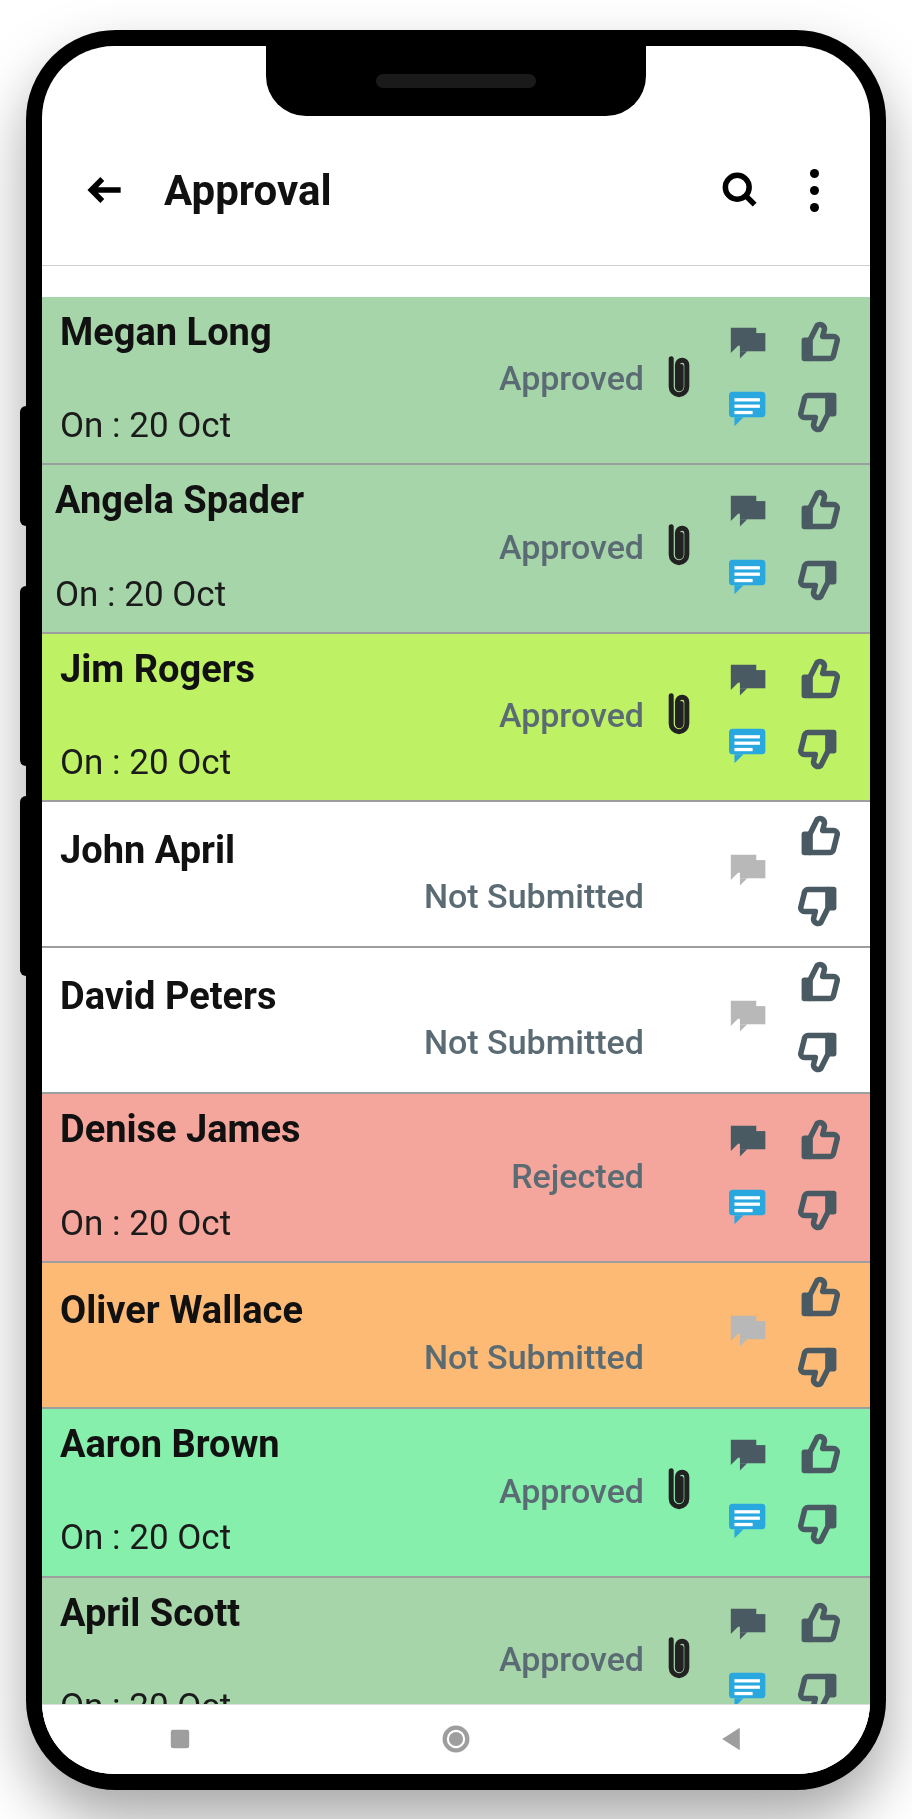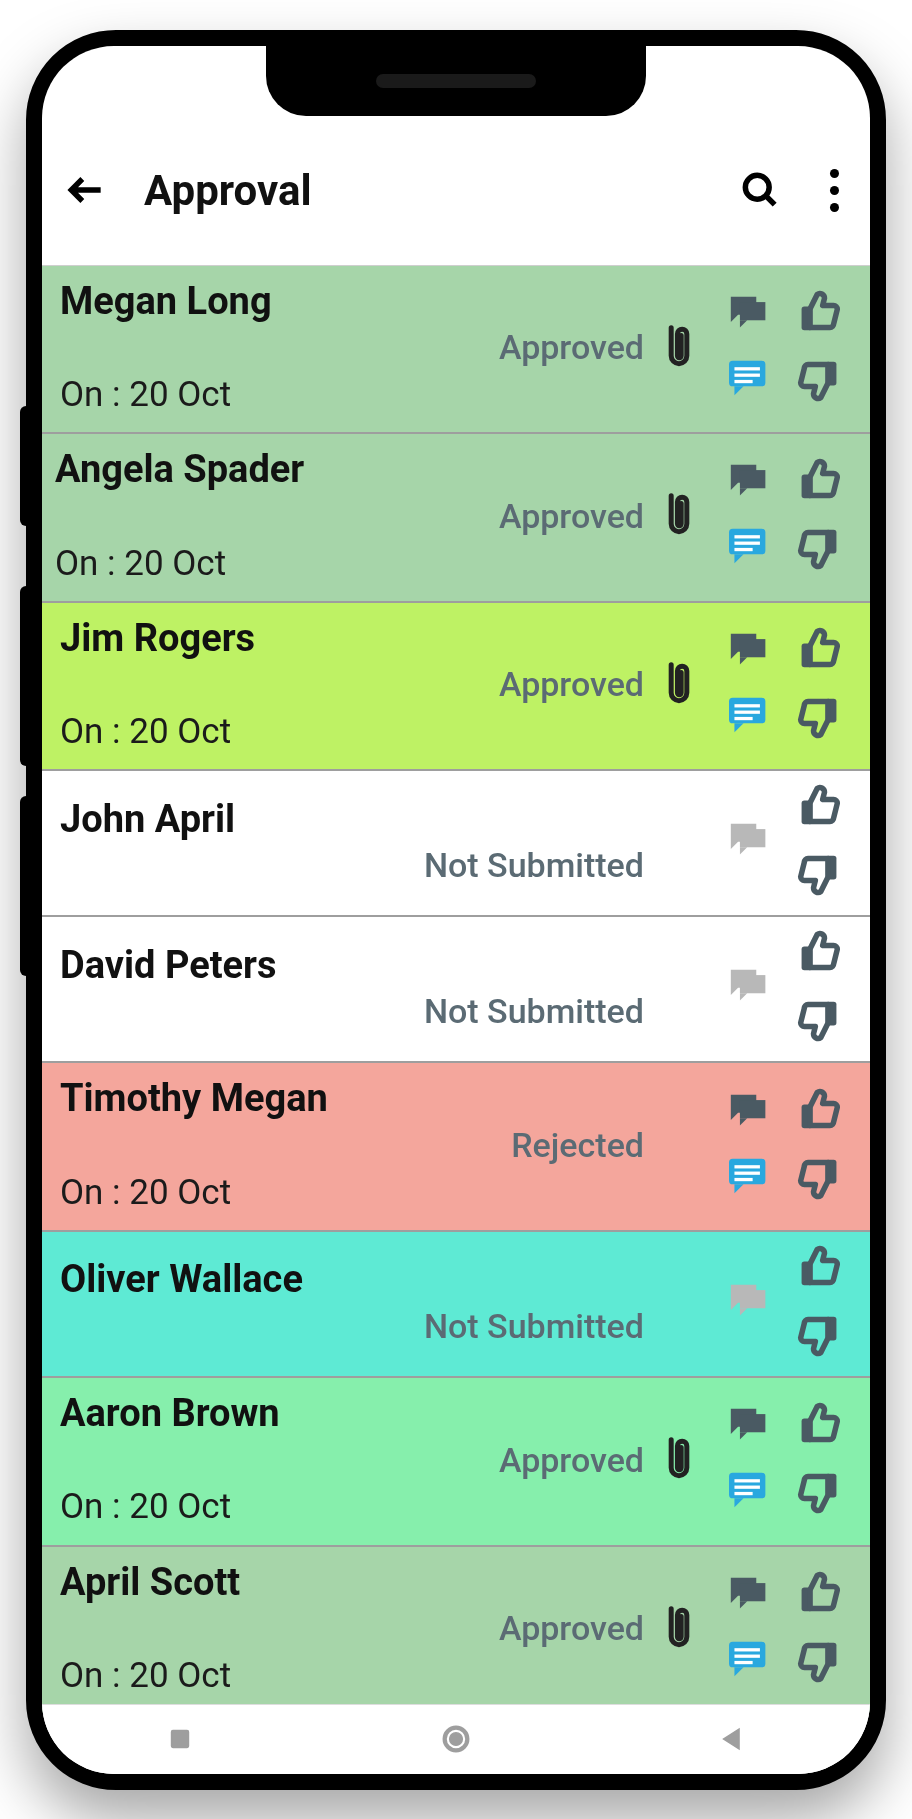--- a/index.html
+++ b/index.html
@@ -23,21 +23,21 @@
   }
   .speaker { width: 160px; height: 14px; border-radius: 8px; background:#1a1a1a; }
   .side-btn { position:absolute; background:#000; border-radius:6px; }
   .sb-left1 { left:-22px; top:360px; width:12px; height:120px; }
   .sb-left2 { left:-22px; top:540px; width:12px; height:180px; }
   .sb-left3 { left:-22px; top:750px; width:12px; height:180px; }
 
   .content { position:absolute; inset:0; }
 
   .app-bar {
-    height: 150px; margin-top: 70px; padding: 0 12px;
+    height: 150px; margin-top: 70px; padding: 0 32px;
     display:flex; align-items:center; border-bottom:1px solid #cfcfcf;
   }
   .app-bar .title { font-size:42px; font-weight:700; margin-left:26px; color:#111; }
   .app-bar .spacer { flex:1; }
   .icon-btn { width:64px; height:64px; display:flex; align-items:center; justify-content:center; cursor:pointer; }
   .icon-btn svg { width:44px; height:44px; stroke:#000; fill:none; stroke-width:3; }
   .dots { display:flex; flex-direction:column; align-items:center; justify-content:center; gap:8px; width:48px; margin-left:18px; }
   .dots span { width:9px; height:9px; border-radius:50%; background:#000; }
 
   .list { }
@@ -102,21 +102,21 @@
             </svg>
         </div>
         <div class="dots">
           <span></span>
           <span></span>
           <span></span>
         </div>
       </div>
 
       <div class="list" id="list">
-          <div class="row " style="background: rgb(166, 213, 169);">
+          <div class="row " style="background: rgb(166, 213, 169); margin-top: 31px;">
             <div class="info">
               <div class="name">Megan Long</div>
               <div class="status">Approved</div>
               <div class="date">On : 20 Oct</div>
             </div>
             <div class="attach">
               <svg viewBox="0 0 24 32">
                 <path d="M12 3v18a5 5 0 0 0 10 0V7a3 3 0 0 0-6 0v14a1.2 1.2 0 0 0 2.4 0V8" transform="translate(-5 0)"></path>
               </svg>
             </div>
@@ -260,21 +260,21 @@
                   <path d="M7 11l4-8a2.5 2.5 0 0 1 4 2l-1 4h6a2 2 0 0 1 2 2l-2 8a2 2 0 0 1-2 2H7z"></path>
                 </svg></div>
               <div class="thumb"><svg viewBox="0 0 24 24">
                   <path d="M20 13h-3V3h3z"></path>
                   <path d="M17 13l-4 8a2.5 2.5 0 0 1-4-2l1-4H4a2 2 0 0 1-2-2l2-8a2 2 0 0 1 2-2h11z"></path>
                 </svg></div>
             </div>
           </div>
           <div class="row " style="background: rgb(244, 166, 156);">
             <div class="info">
-              <div class="name">Timothy Megan</div>
+              <div class="name">Denise James</div>
               <div class="status">Rejected</div>
               <div class="date">On : 20 Oct</div>
             </div>
             <div class="attach"></div>
             <div class="col-comments">
               <div class="comment-dark"><svg viewBox="0 0 24 22">
                   <path d="M2 2h14v10H6l-4 4z" fill="#4a5a63"></path>
                   <rect x="7" y="5" width="14" height="10" fill="#4a5a63"></rect>
                   <path d="M7 15h4l-4 4z" fill="#4a5a63"></path>
                 </svg></div>
@@ -290,21 +290,21 @@
               <div class="thumb"><svg viewBox="0 0 24 24">
                   <path d="M4 11h3v10H4z"></path>
                   <path d="M7 11l4-8a2.5 2.5 0 0 1 4 2l-1 4h6a2 2 0 0 1 2 2l-2 8a2 2 0 0 1-2 2H7z"></path>
                 </svg></div>
               <div class="thumb"><svg viewBox="0 0 24 24">
                   <path d="M20 13h-3V3h3z"></path>
                   <path d="M17 13l-4 8a2.5 2.5 0 0 1-4-2l1-4H4a2 2 0 0 1-2-2l2-8a2 2 0 0 1 2-2h11z"></path>
                 </svg></div>
             </div>
           </div>
-          <div class="row white" style="background: #5eead4;">
+          <div class="row white" style="background: #fdba74;">
             <div class="info">
               <div class="name">Oliver Wallace</div>
               <div class="status">Not Submitted</div>
             </div>
             <div class="attach"></div>
             <div class="col-comments">
               <div class="comment-dark"><svg viewBox="0 0 24 22">
                   <path d="M2 2h14v10H6l-4 4z" fill="#4a5a63"></path>
                   <rect x="7" y="5" width="14" height="10" fill="#4a5a63"></rect>
                   <path d="M7 15h4l-4 4z" fill="#4a5a63"></path>

